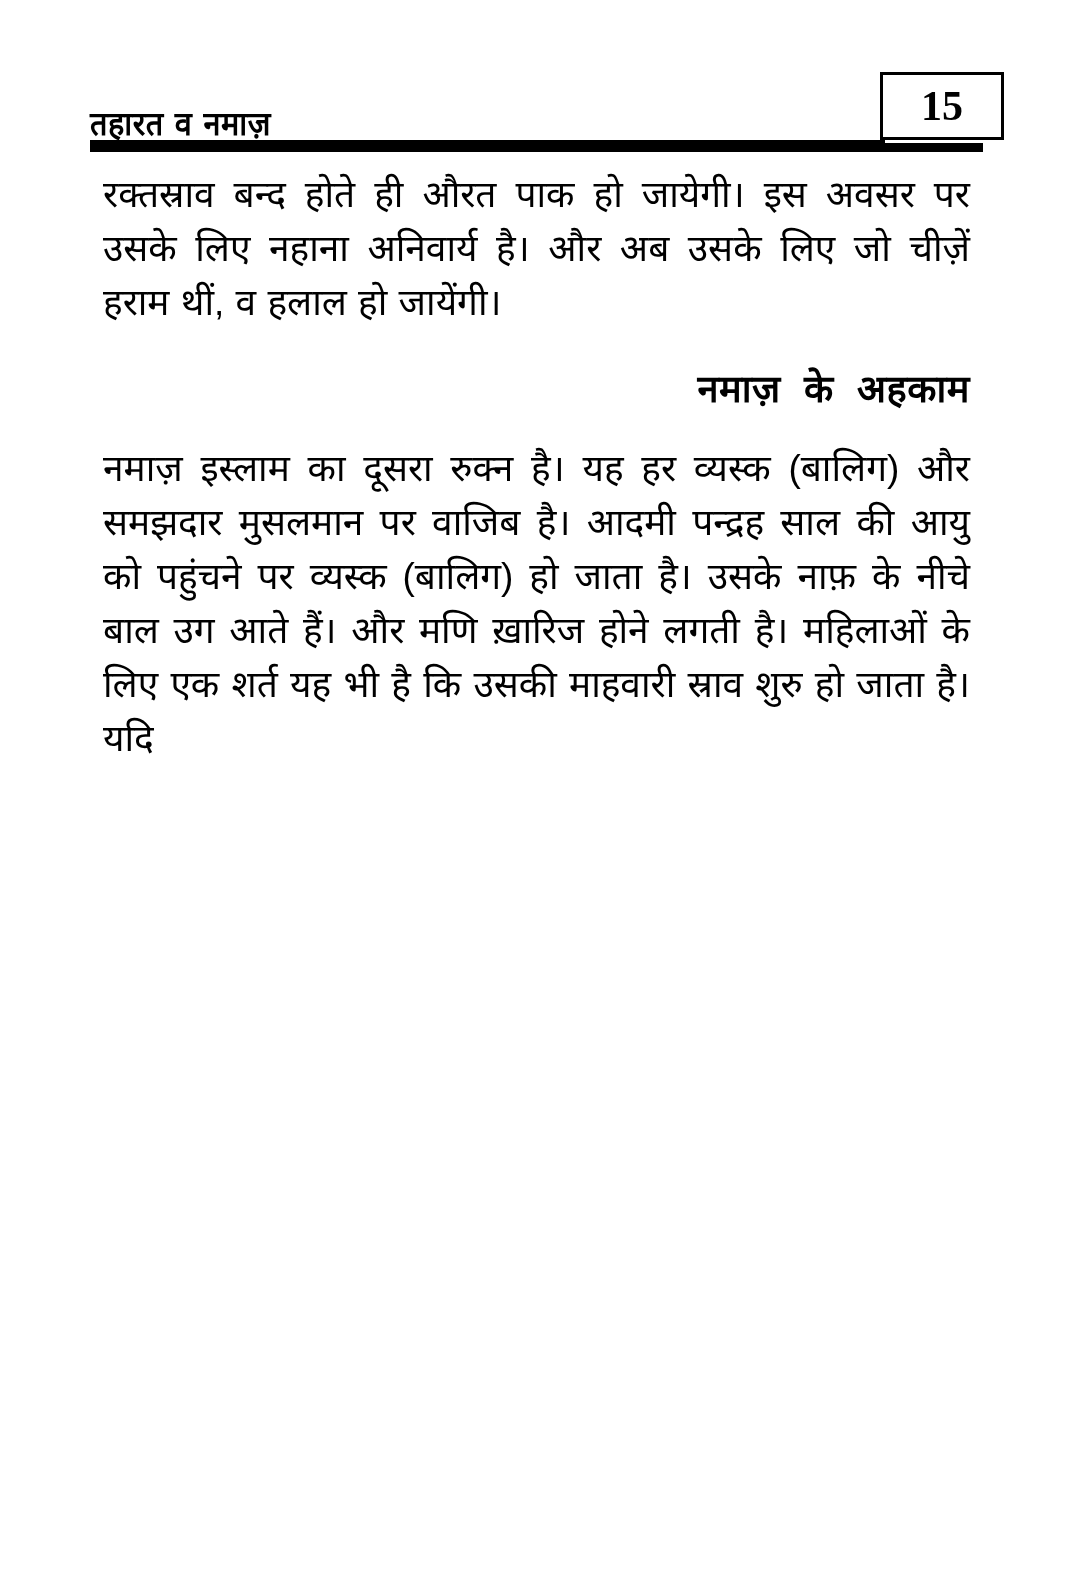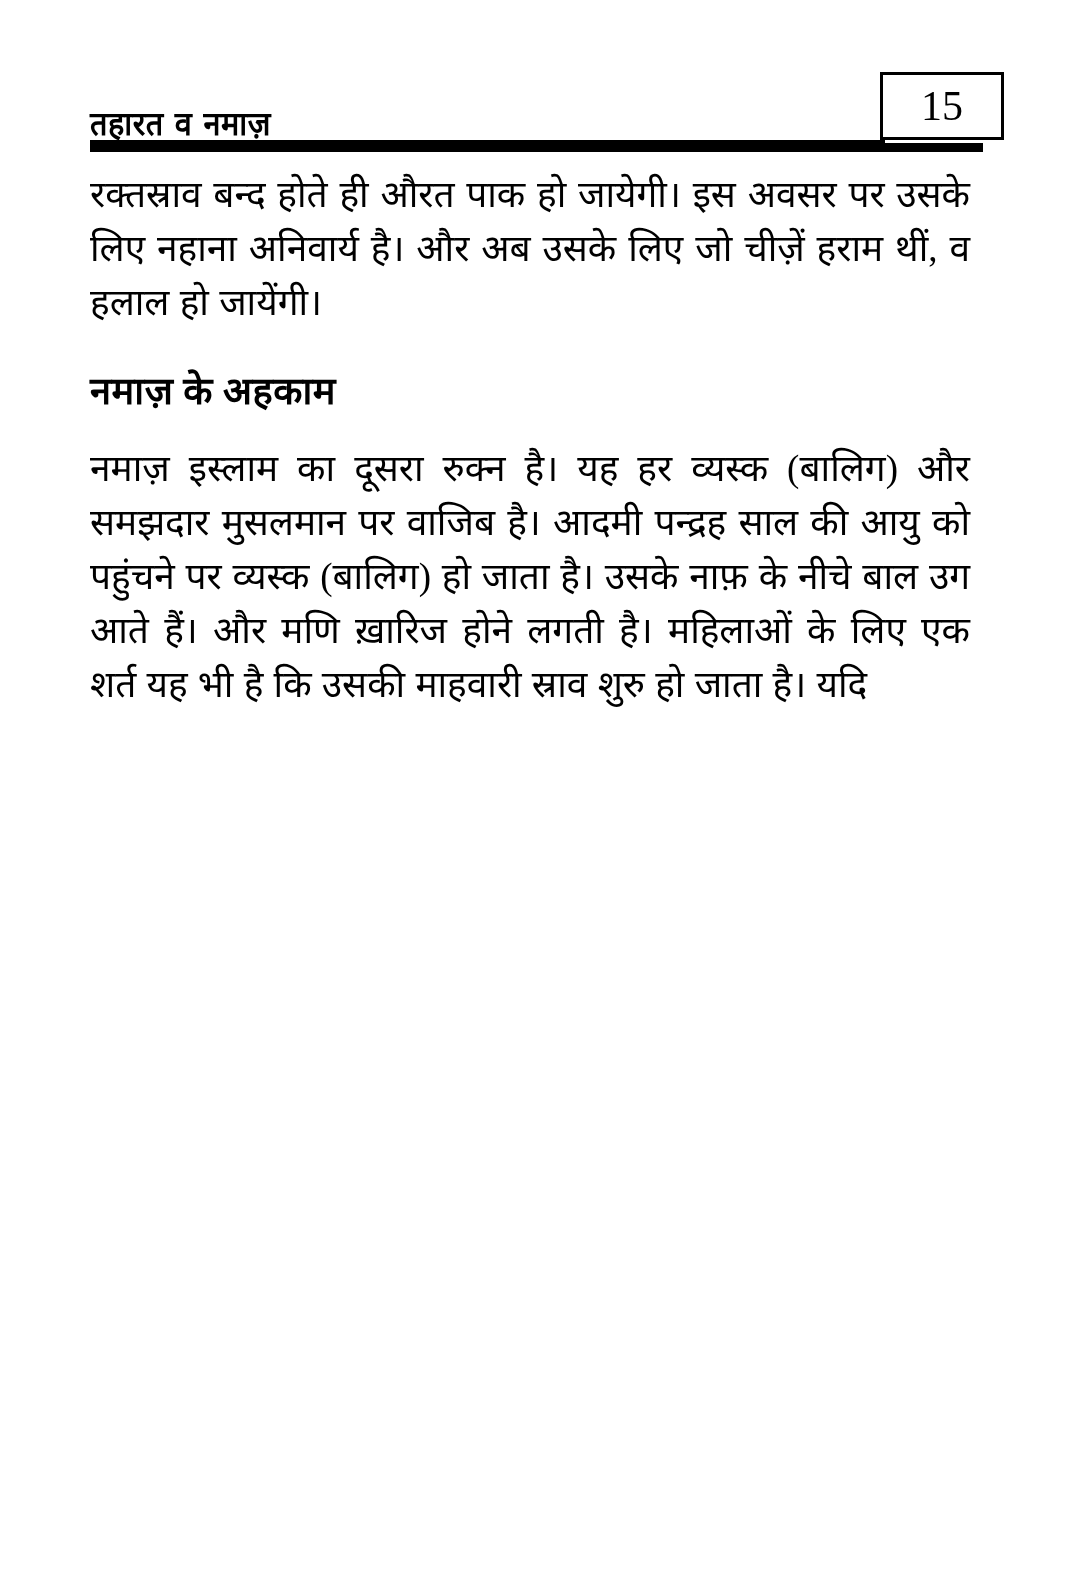--- a/index.html
+++ b/index.html
@@ -54,21 +54,21 @@
     border: 3px solid #000;
     background: #fff;
     display: flex;
     align-items: center;
     justify-content: center;
     box-sizing: border-box;
   }
   .page-number {
     font-family: "Liberation Serif", "DejaVu Serif", serif;
     font-size: 42px;
-    font-weight: 400;
+    font-weight: 700;
     line-height: 1;
   }
   .header-rule {
     position: absolute;
     left: 86px;
     top: 143px;
     width: 893px;
     height: 9px;
     background: #000;
   }
@@ -83,35 +83,35 @@
 
   
   .content {
     position: absolute;
     left: 86px;
     top: 168px;
     width: 880px;
   }
 
   .para {
-    font-family: Liberation Serif, serif;
+    font-family: Liberation Sans, sans-serif;
     font-size: 37px;
     line-height: 54px;
     text-align: justify;
     text-align-last: left;
-    margin: 0 0 24px 0;
+    margin: 0 0 24px 13px;
     word-spacing: 1px;
   }
   .para:last-child { margin-bottom: 0; }
 
   .section-heading {
-    font-family: Liberation Serif, serif;
+    font-family: Liberation Mono, monospace;
     font-size: 38px;
     font-weight: 700;
-    text-align: left;
+    text-align: right;
     line-height: 1.25;
     margin: 38px 0 26px 0;
     letter-spacing: 0.5px;
   }
 </style>
 </head>
 <body>
 
 <div class="page">
 

